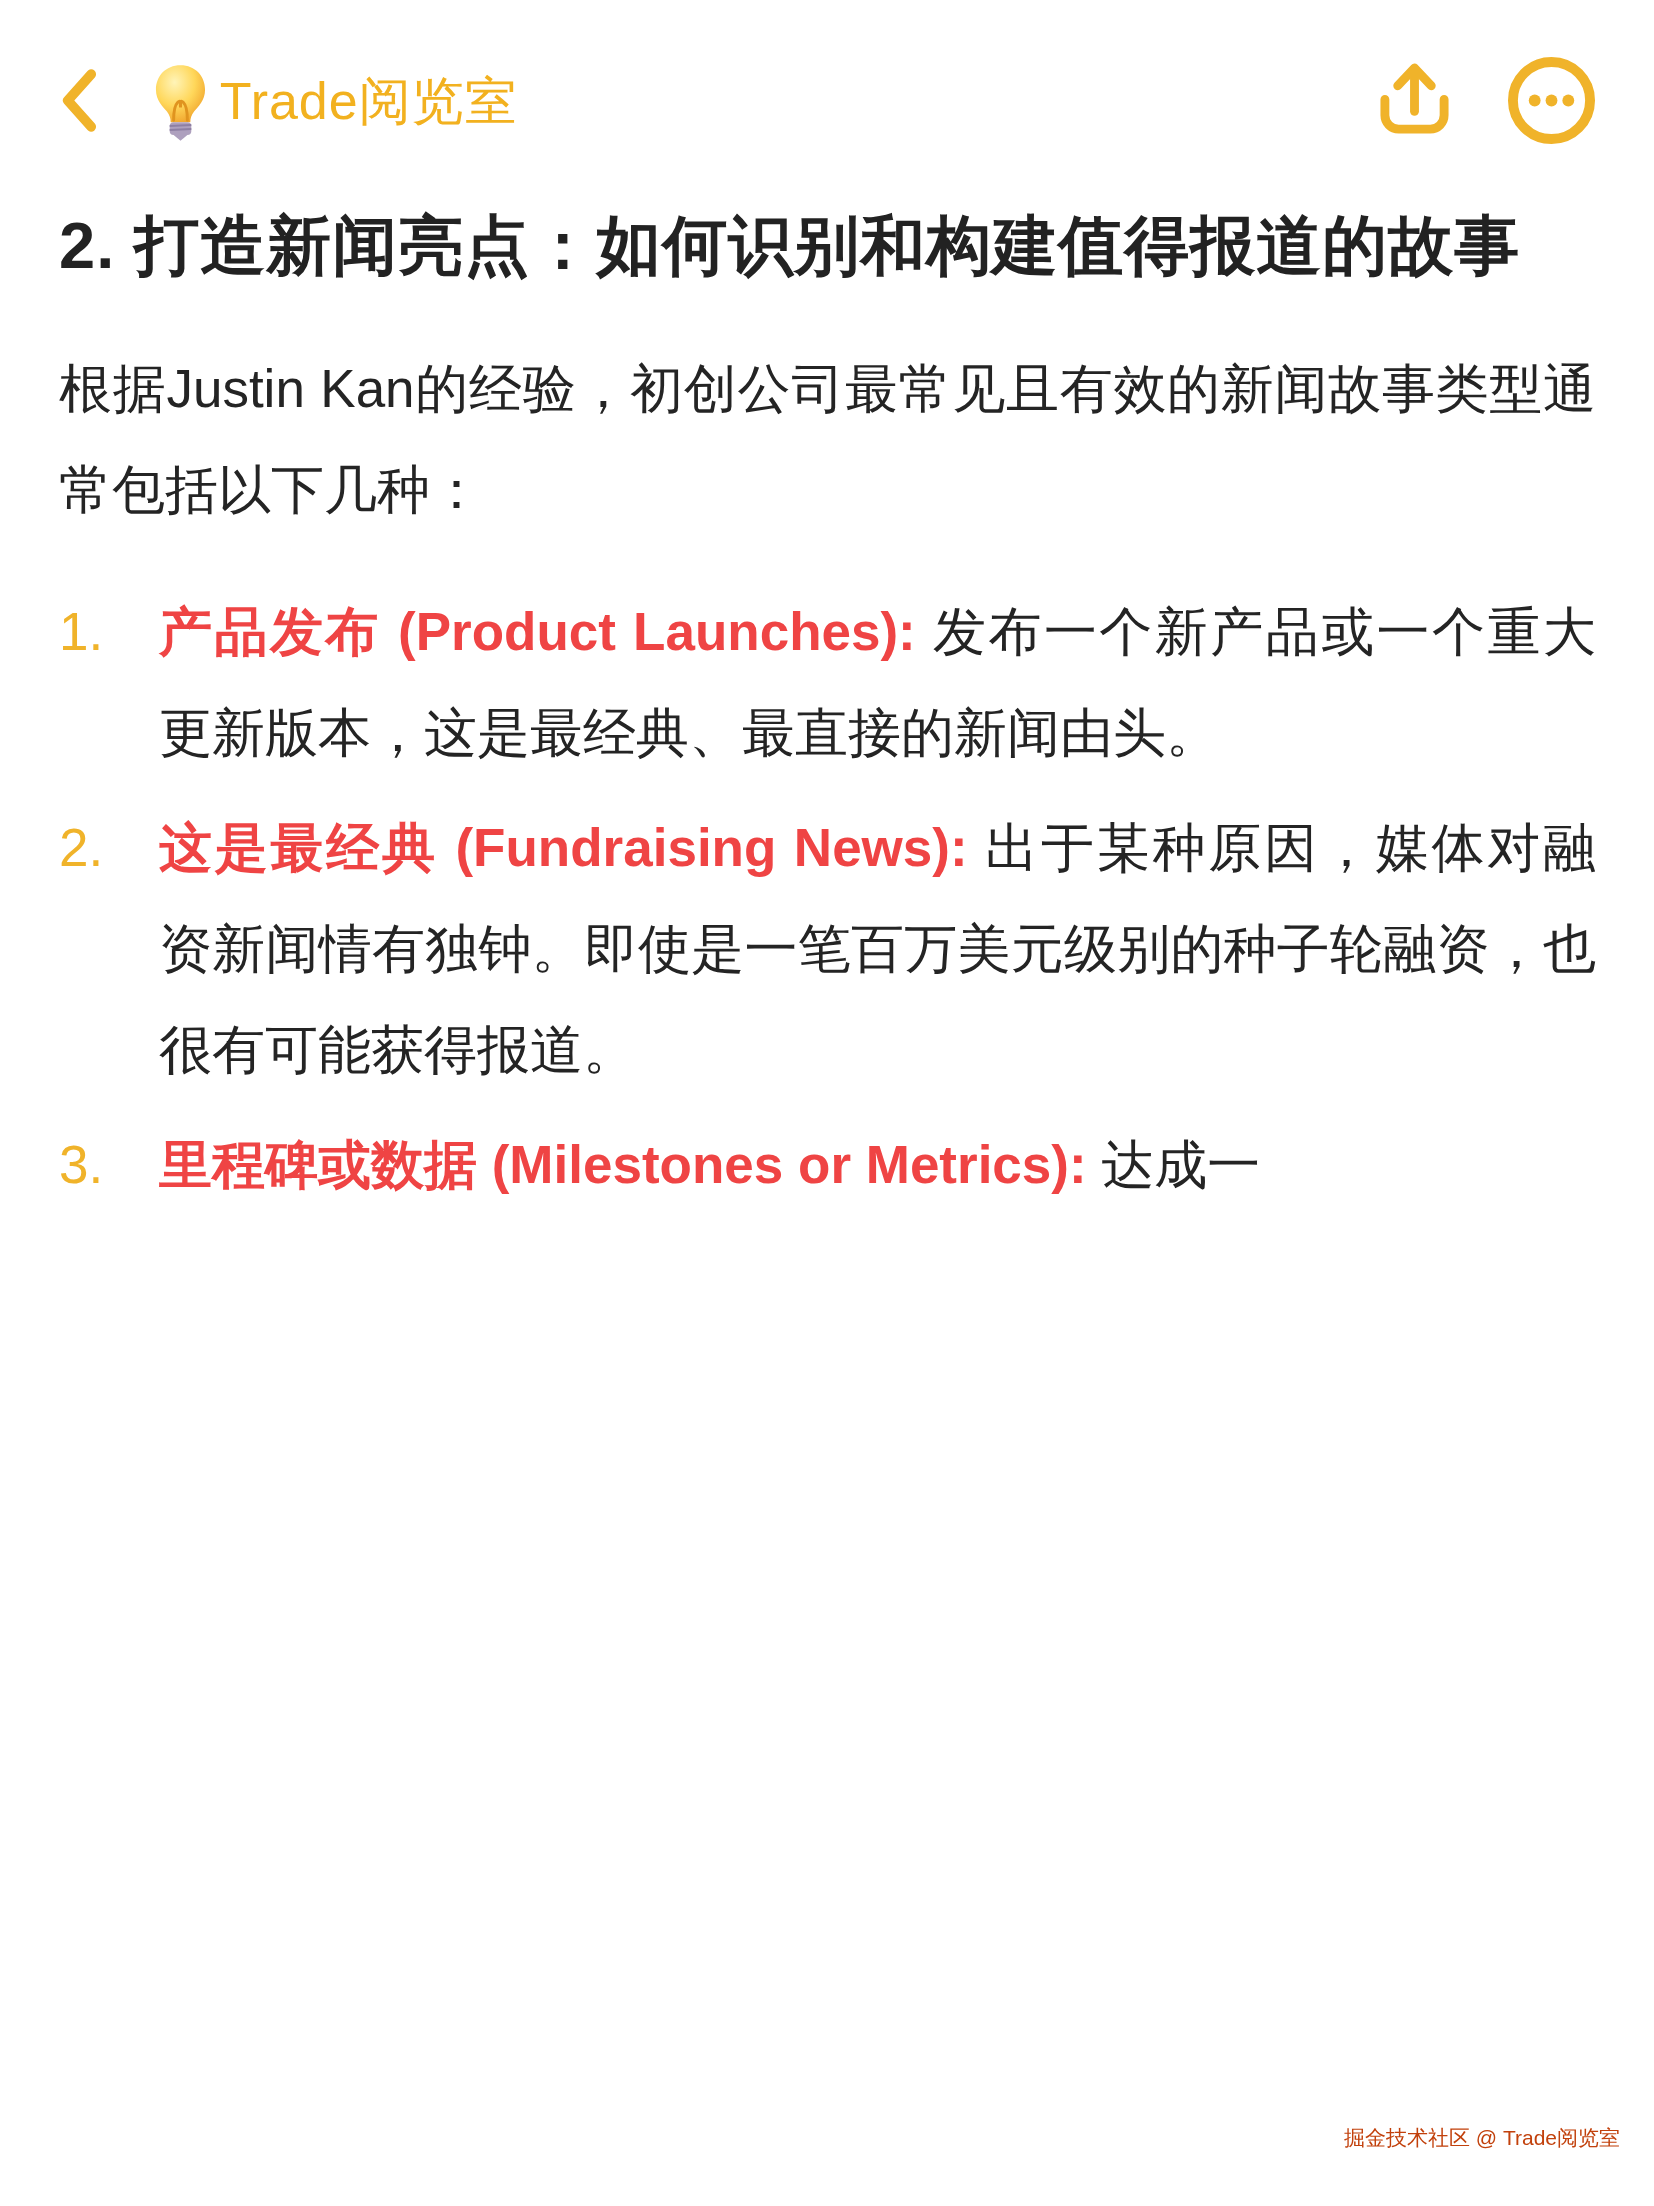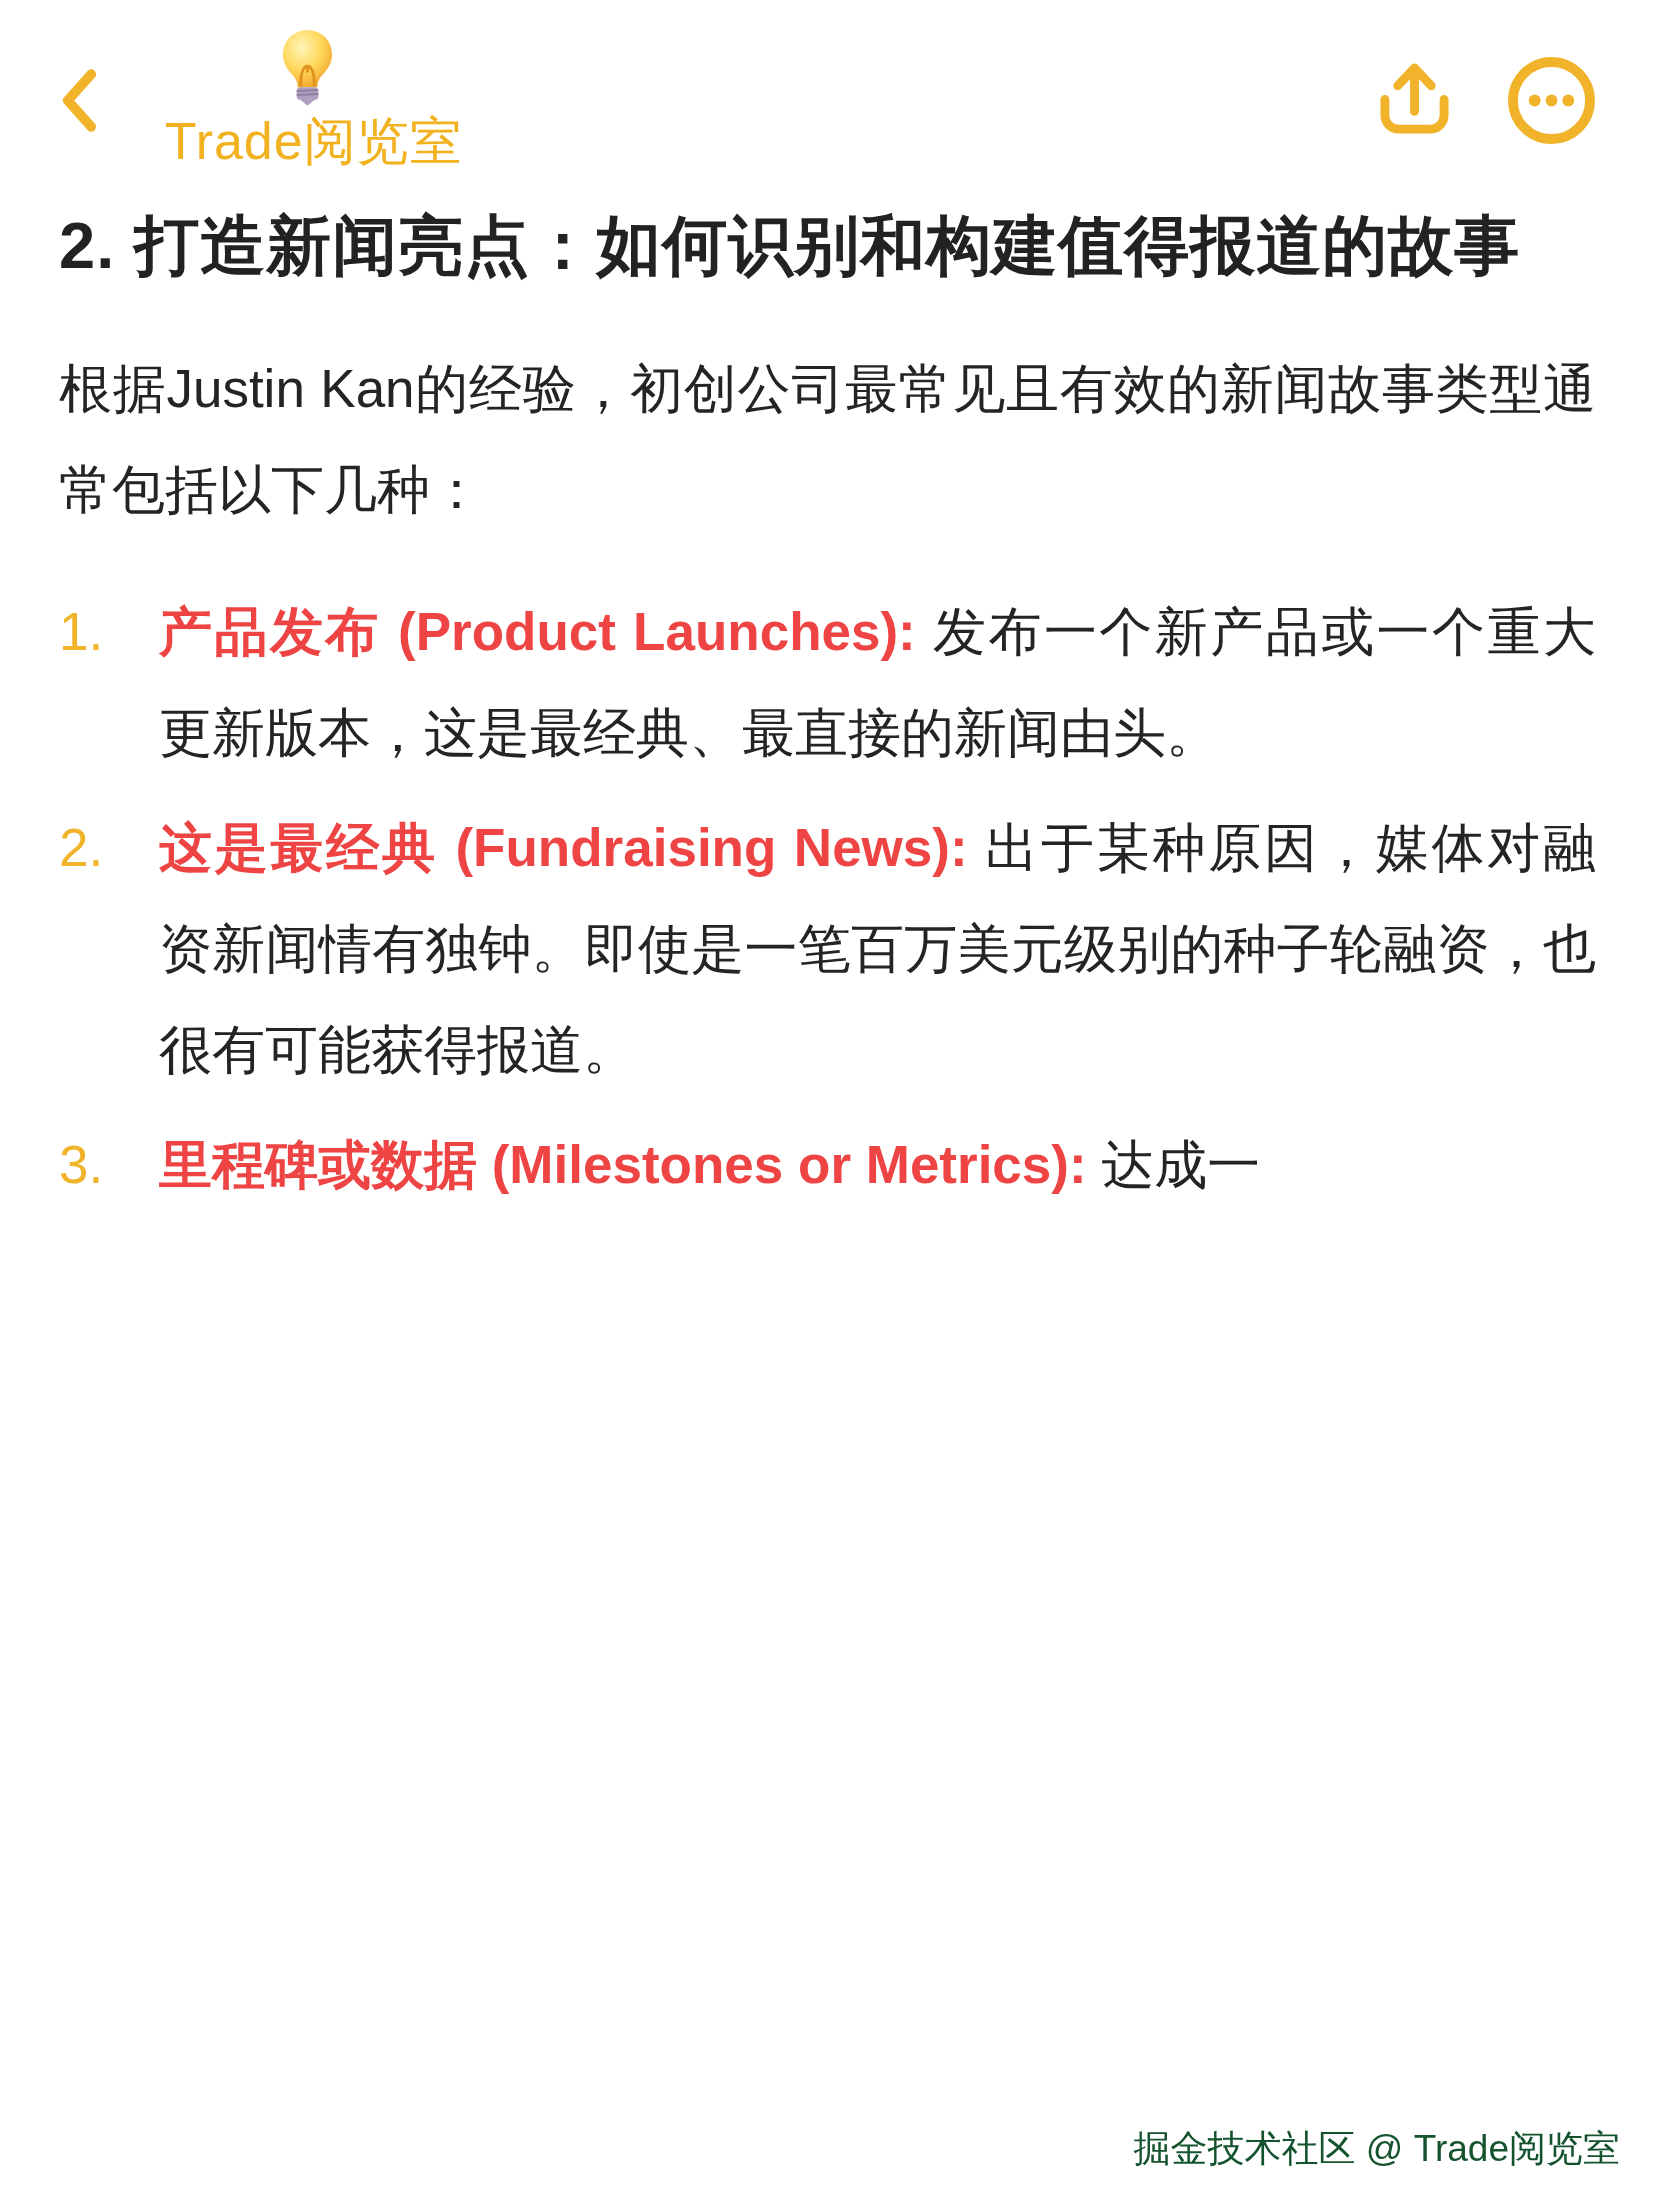--- a/index.html
+++ b/index.html
@@ -27,21 +27,20 @@
   }
   .back-button {
     background: none; border: none; padding: 0; margin: 0;
     width: 51px; height: 77px;
     display: flex; align-items: center; justify-content: flex-start;
     cursor: pointer;
   }
   .channel {
     display: flex; align-items: center;
     margin-left: 43px;
-    flex-direction: column;
   }
   .bulb-wrap { width: 55px; height: 79px; display: inline-flex; align-items: center; }
   .channel-name {
     margin-left: 11.8px;
     font-size: 52px;
     font-weight: 500;
     color: #F2B11F;
     letter-spacing: 1px;
     white-space: nowrap;
   }
@@ -95,22 +94,22 @@
     text-align: justify;
     color: #242424;
   }
   .li-body b { font-weight: 700; color: #ef4444; }
 
   
   .watermark {
     position: absolute;
     top: 2124px;
     right: 35px;
-    font-size: 37px;
-    color: #14532d;
+    font-size: 21px;
+    color: #c2410c;
     text-shadow: 2px 2px 0 #ffffff;
     white-space: nowrap;
   }
 </style>
 </head>
 <body>
 
 <div class="page">
 
   <header class="nav-bar">

